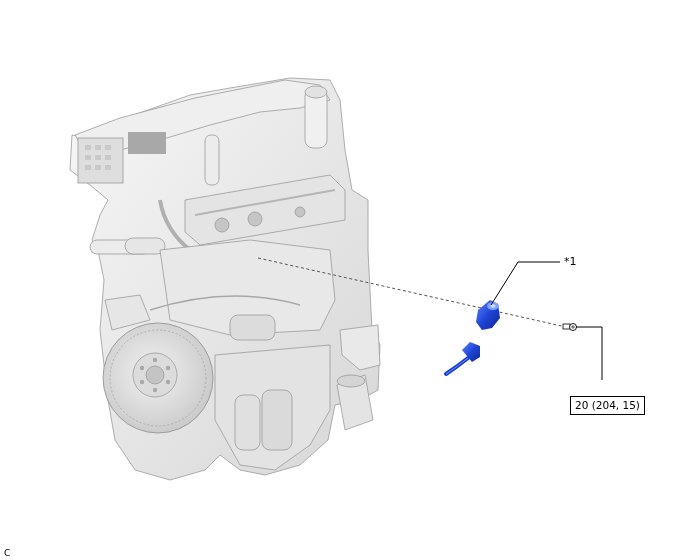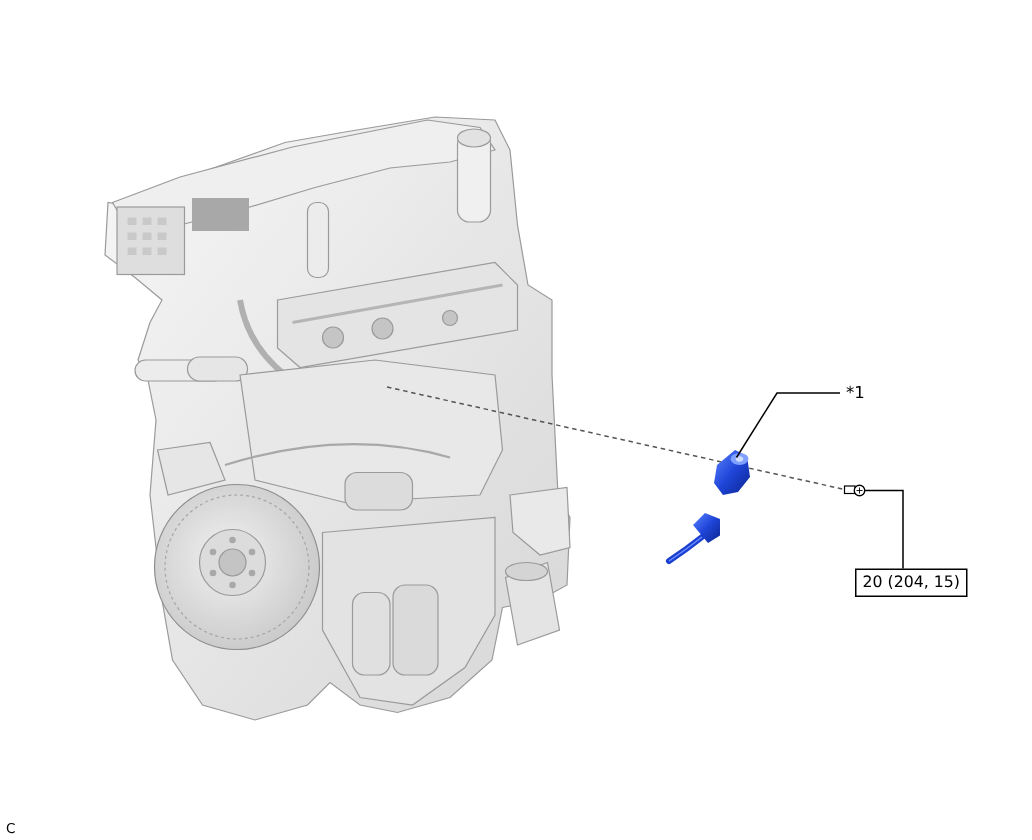--- a/index.html
+++ b/index.html
@@ -115,15 +115,15 @@
     <path d="M571,327 h4 M573,325 v4" stroke="#000" stroke-width="0.6"></path>
   </g>
 
   <polyline points="491,305 518,262 560,262" fill="none" stroke="#000" stroke-width="1"></polyline>
 
   <polyline points="576,327 602,327 602,380" fill="none" stroke="#000" stroke-width="1"></polyline>
 </svg>
 
 <div class="callout-label" style="left:564px; top:256px;">*1</div>
 
-<div class="torque-box" style="left:570px; top:379px;">20 (204, 15)</div>
+<div class="torque-box" style="left:570px; top:396px;">20 (204, 15)</div>
 
 <div class="illus-id" style="left:4px; top:548px;">C</div>
 
 </body></html>

